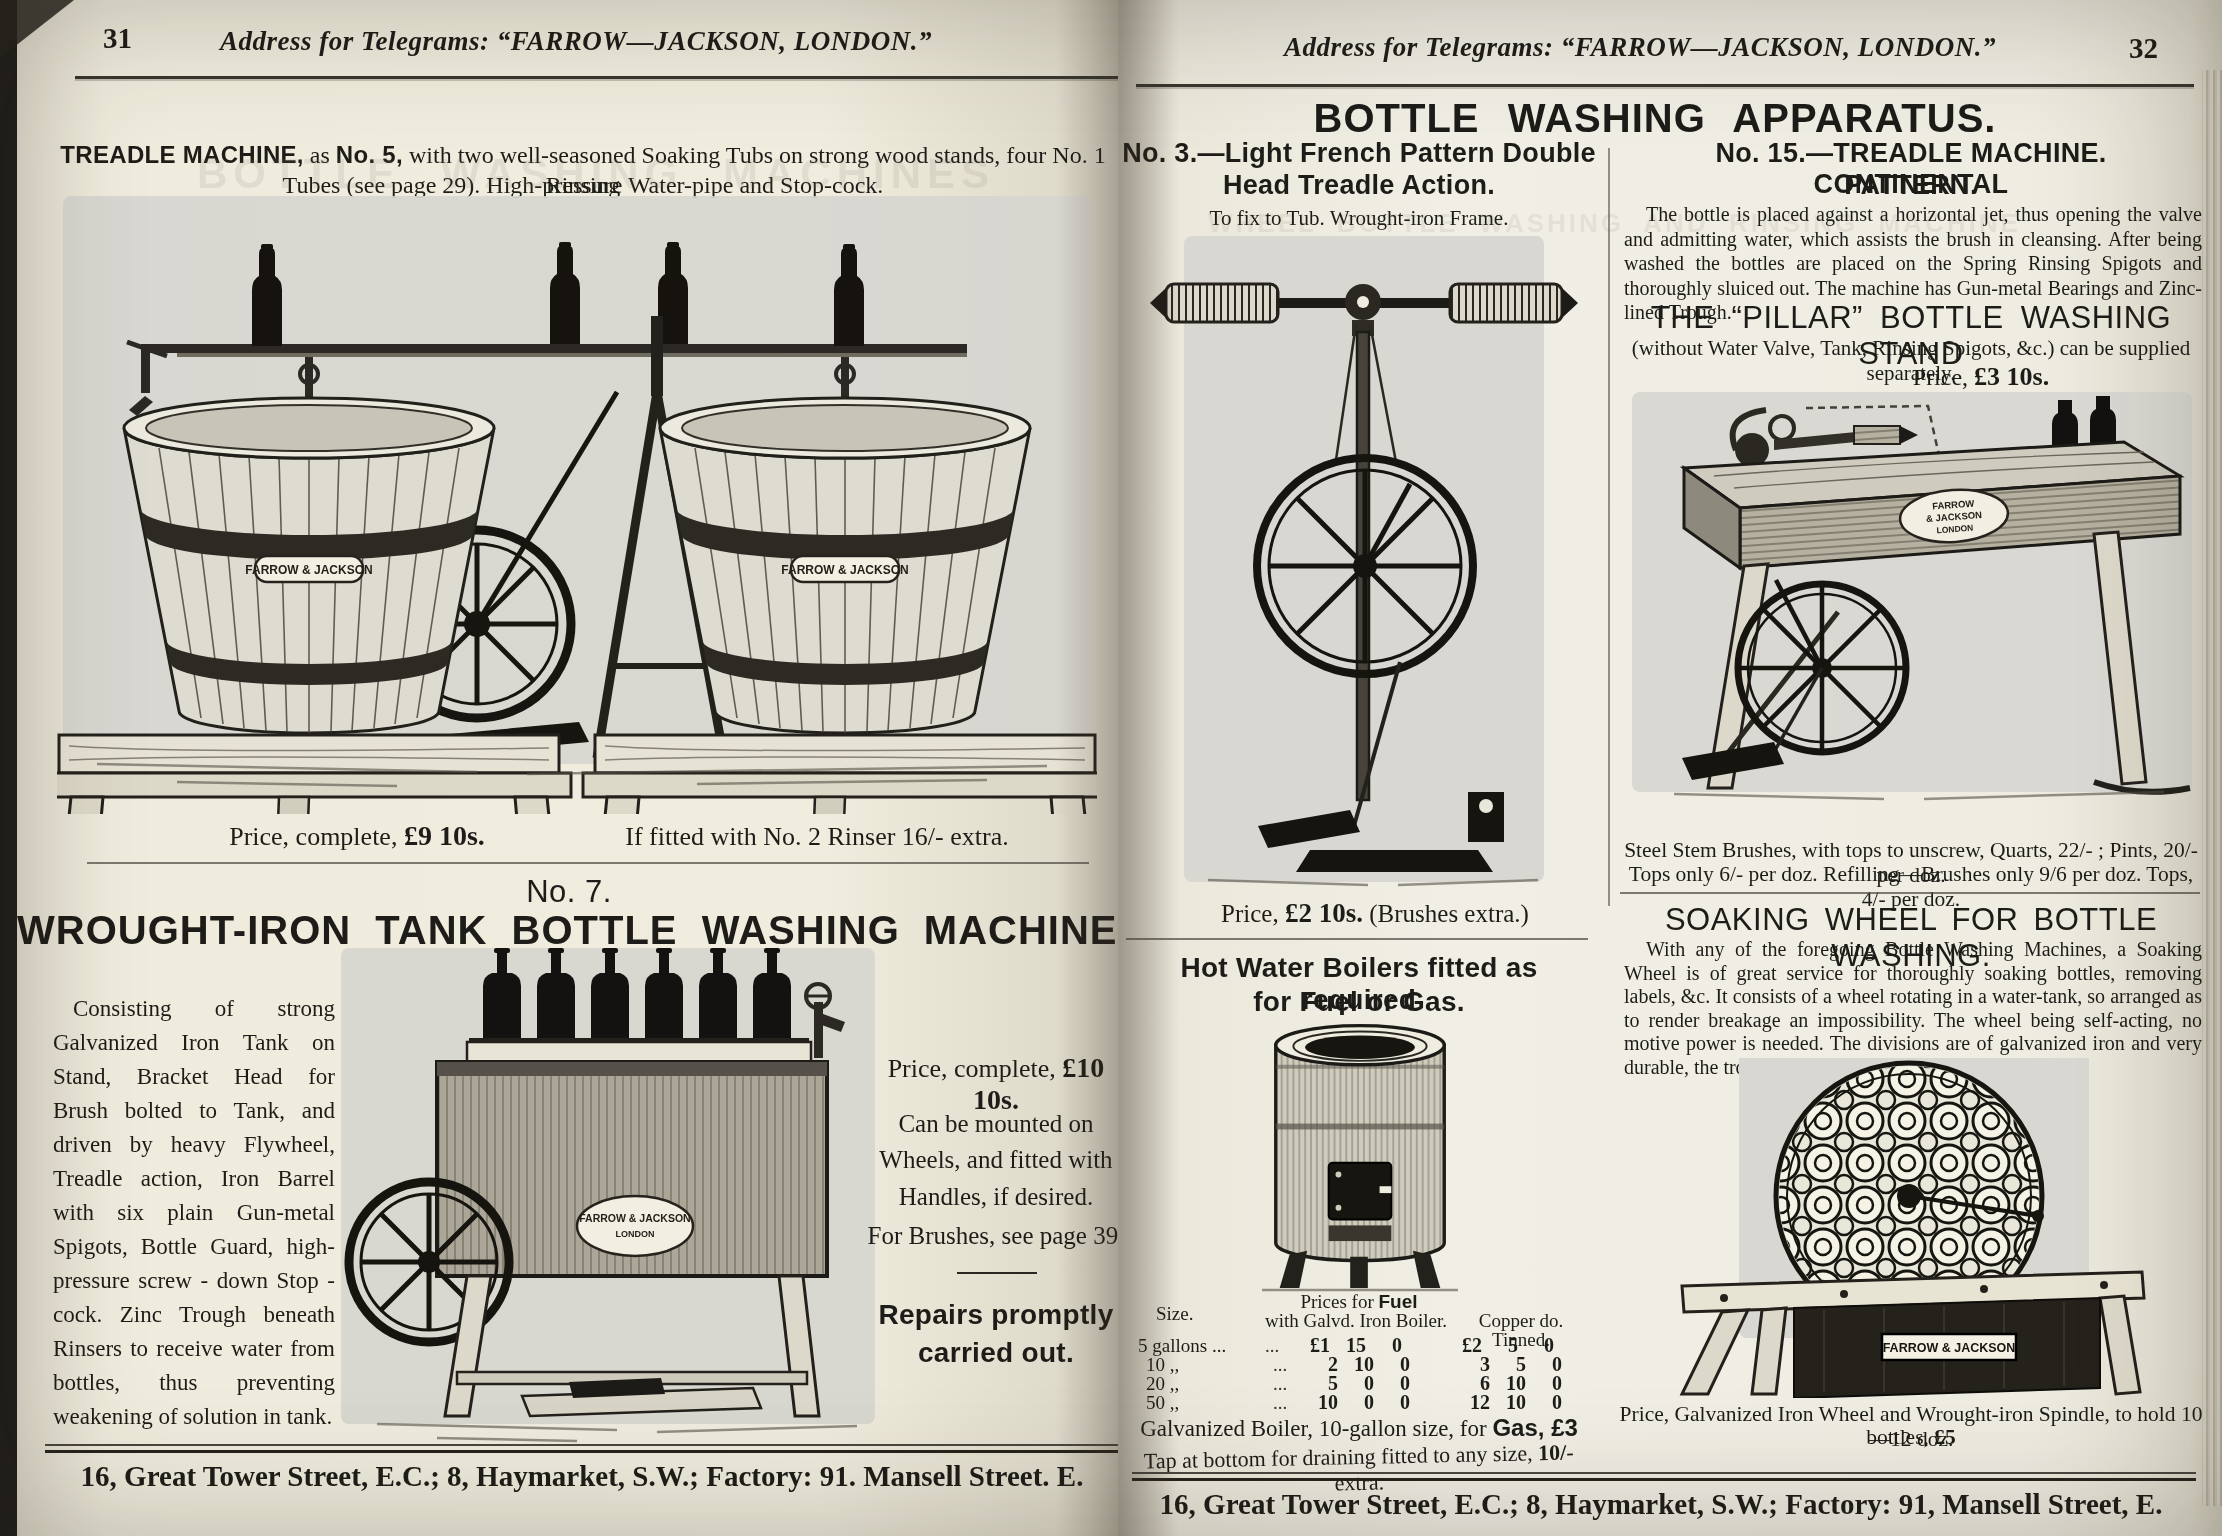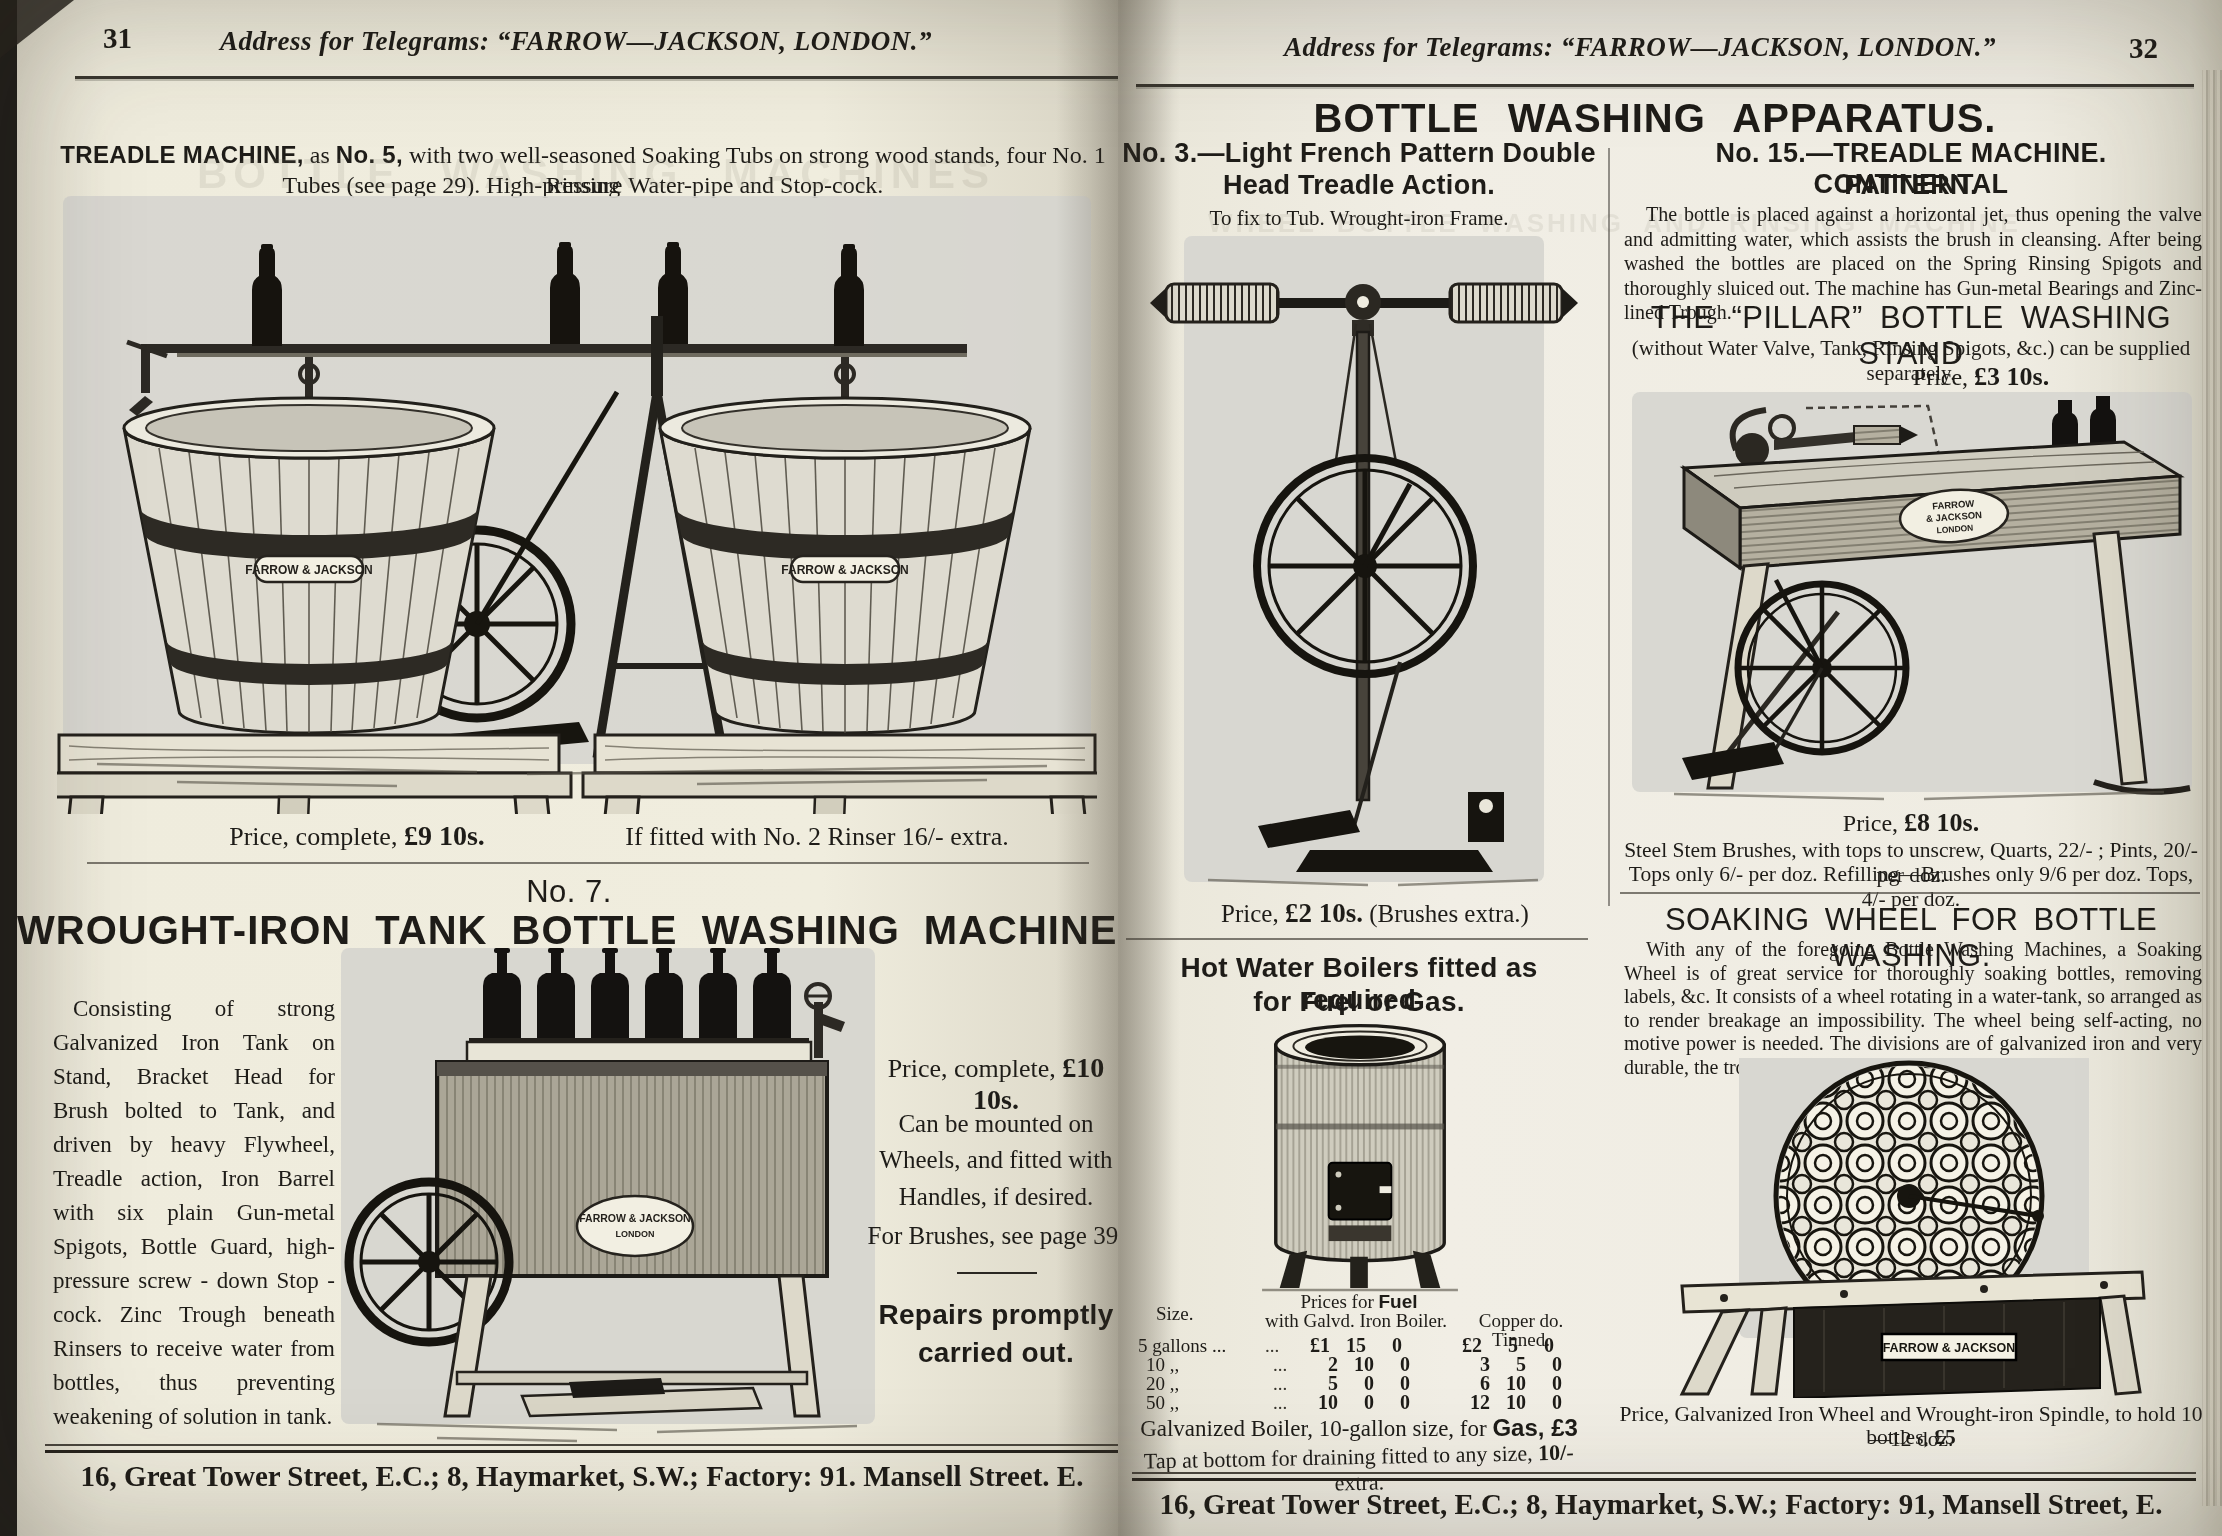--- a/index.html
+++ b/index.html
@@ -395,21 +395,20 @@
         <line x1="198" y1="278" x2="152" y2="190" stroke="#16140f" stroke-width="4.5"></line>
         <line x1="150" y1="362" x2="198" y2="278" stroke="#23211c" stroke-width="3.5"></line>
         <polygon points="58,368 150,352 160,374 68,390" fill="#16140f"></polygon>
         <g stroke="#555146" stroke-width="2.5" opacity=".6">
           <line x1="50" y1="404" x2="260" y2="409"></line>
             <line x1="300" y1="409" x2="540" y2="402"></line>
         </g>
       </svg>
     </div>
 
-    <div class="abs ctr" style="left:500px;top:808px;width:586px;font-size:24px;"><span>Price, </span><span class="price-val" style="font-size:26px;">£8 10s.</span></div>
     <div class="abs ctr" style="left:500px;top:838px;width:586px;font-size:21.5px;">Steel Stem Brushes, with tops to unscrew, Quarts, 22/- ;  Pints, 20/- per doz.</div>
     <div class="abs ctr" style="left:500px;top:862px;width:586px;font-size:21.5px;">Tops only 6/- per doz.   Refilling—Brushes only 9/6 per doz.   Tops, 4/- per doz.</div>
     <div class="abs rule-thin" style="left:502px;width:580px;top:892px;"></div>
 
     <div class="abs ctr h-lg" style="left:500px;top:902px;width:586px;font-size:31px;word-spacing:6px;">SOAKING  WHEEL  FOR  BOTTLE  WASHING.</div>
     <div class="abs jst" style="left:506px;top:938px;width:578px;font-size:20px;line-height:1.18;text-indent:22px;">With any of the foregoing Bottle Washing Machines, a Soaking Wheel is of great service for thoroughly soaking bottles, removing labels, &amp;c.  It consists of a wheel rotating in a water-tank, so arranged as to render breakage an impossibility.  The wheel being self-acting, no motive power is needed.  The divisions are of galvanized iron and very durable, the trough of zinc, mounted on wood frame.</div>
 
     <div class="abs" style="left:516px;top:1058px;width:550px;height:340px;">
       <svg width="550" height="340" viewBox="0 0 550 340">
         <defs>

